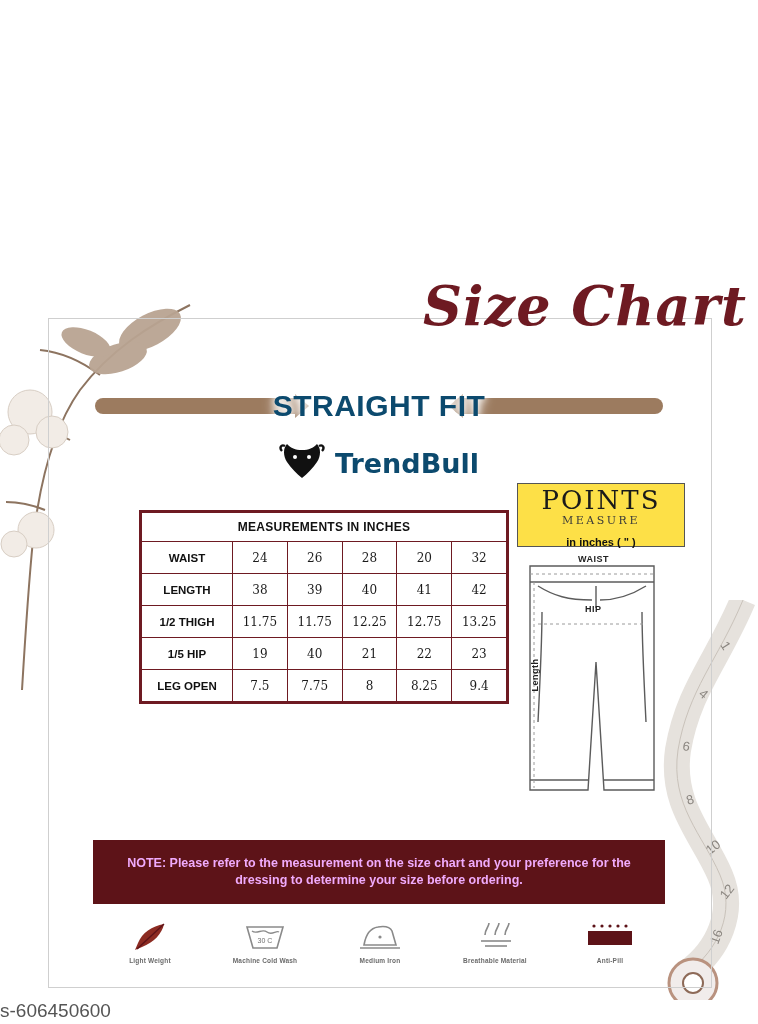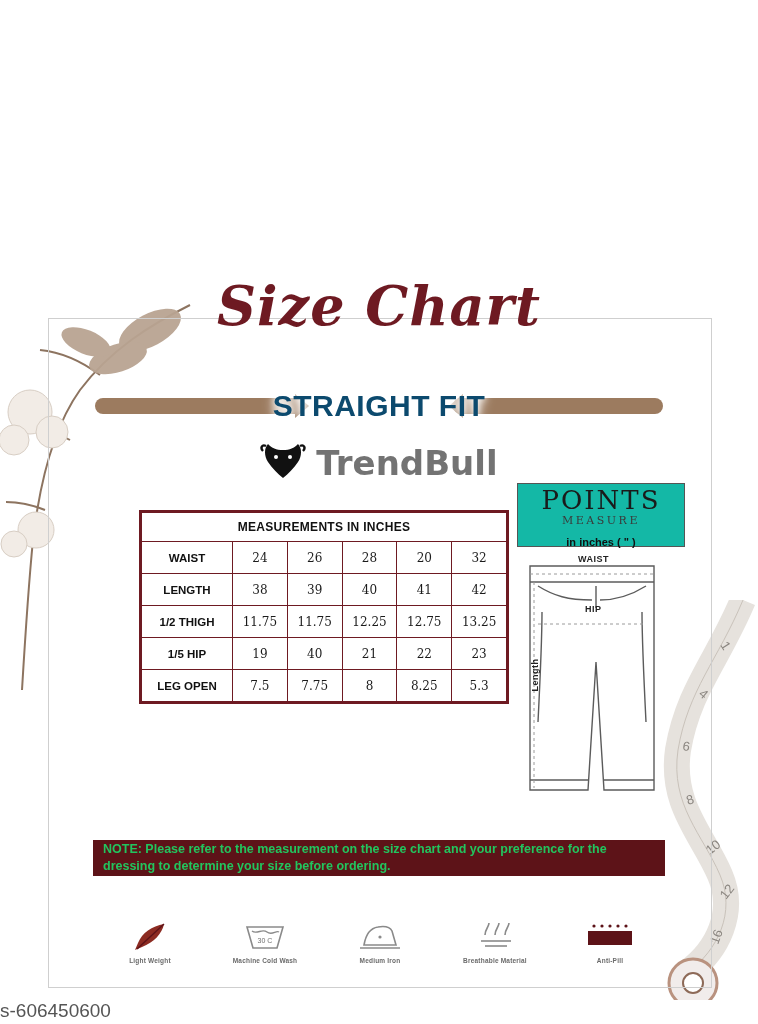--- a/index.html
+++ b/index.html
@@ -43,23 +43,23 @@
     width: 662px;
     height: 668px;
     border: 1px solid #cfcfcf;
     background: transparent;
   }
 
   
   .title {
     position: absolute;
     left: 0;
-    right: 0;
+    right: 11px;
     top: 278px;
-    text-align: center;
+    text-align: right;
     font-family: "DejaVu Serif", serif;
     font-style: italic;
     font-weight: bold;
     font-size: 54px;
     color: #6e1a22;
     letter-spacing: 1px;
     line-height: 1.05;
   }
 
   
@@ -113,23 +113,23 @@
   .brand {
     position: absolute;
     left: 0; right: 0;
     top: 440px;
     display: flex;
     align-items: center;
     justify-content: center;
     gap: 10px;
   }
   .brand-name {
-    font-size: 34px;
-    font-weight: bold;
-    color: #737373;
+    font-size: 27px;
+    font-weight: bold;
+    color: #0c4a6e;
     font-family: "DejaVu Sans", sans-serif;
   }
 
   
   .table-wrap {
     position: absolute;
     left: 139px;
     top: 510px;
     width: 366px;
     border: 2px solid #6e1a22;
@@ -175,21 +175,21 @@
   }
 
   
   .points-box {
     position: absolute;
     left: 517px;
     top: 483px;
     width: 166px;
     height: 62px;
     border: 1px solid #555;
-    background: #14b8a6;
+    background: #fde047;
     text-align: center;
   }
   .points-title {
     font-family: "DejaVu Serif", serif;
     font-size: 26px;
     letter-spacing: 2px;
     color: #1a1a1a;
     line-height: 28px;
     margin-top: 2px;
   }
@@ -232,27 +232,27 @@
     transform: rotate(-90deg);
     transform-origin: center;
   }
 
   
   .note {
     position: absolute;
     left: 93px;
     top: 840px;
     width: 572px;
-    height: 36px;
+    height: 64px;
     background: #5d1318;
-    color: #22c55e;
+    color: #f0abfc;
     display: flex;
     align-items: center;
     justify-content: center;
-    text-align: left;
+    text-align: center;
     padding: 0 10px;
     box-sizing: border-box;
   }
   .note-text {
     font-size: 12.5px;
     font-weight: bold;
     line-height: 1.35;
   }
   .note-text b { font-weight: bold; }
 
@@ -400,21 +400,21 @@
         <td class="val">21</td>
         <td class="val">22</td>
         <td class="val">23</td>
       </tr>
       <tr>
         <td class="rowlabel">LEG OPEN</td>
         <td class="val">7.5</td>
         <td class="val">7.75</td>
         <td class="val">8</td>
         <td class="val">8.25</td>
-        <td class="val">5.3</td>
+        <td class="val">9.4</td>
       </tr>
     </tbody>
   </table>
 </div>
 
 <div class="points-box">
   <div class="points-title">POINTS</div>
   <div class="points-sub">MEASURE</div>
   <div class="points-inches">in inches ( " )</div>
 </div>

